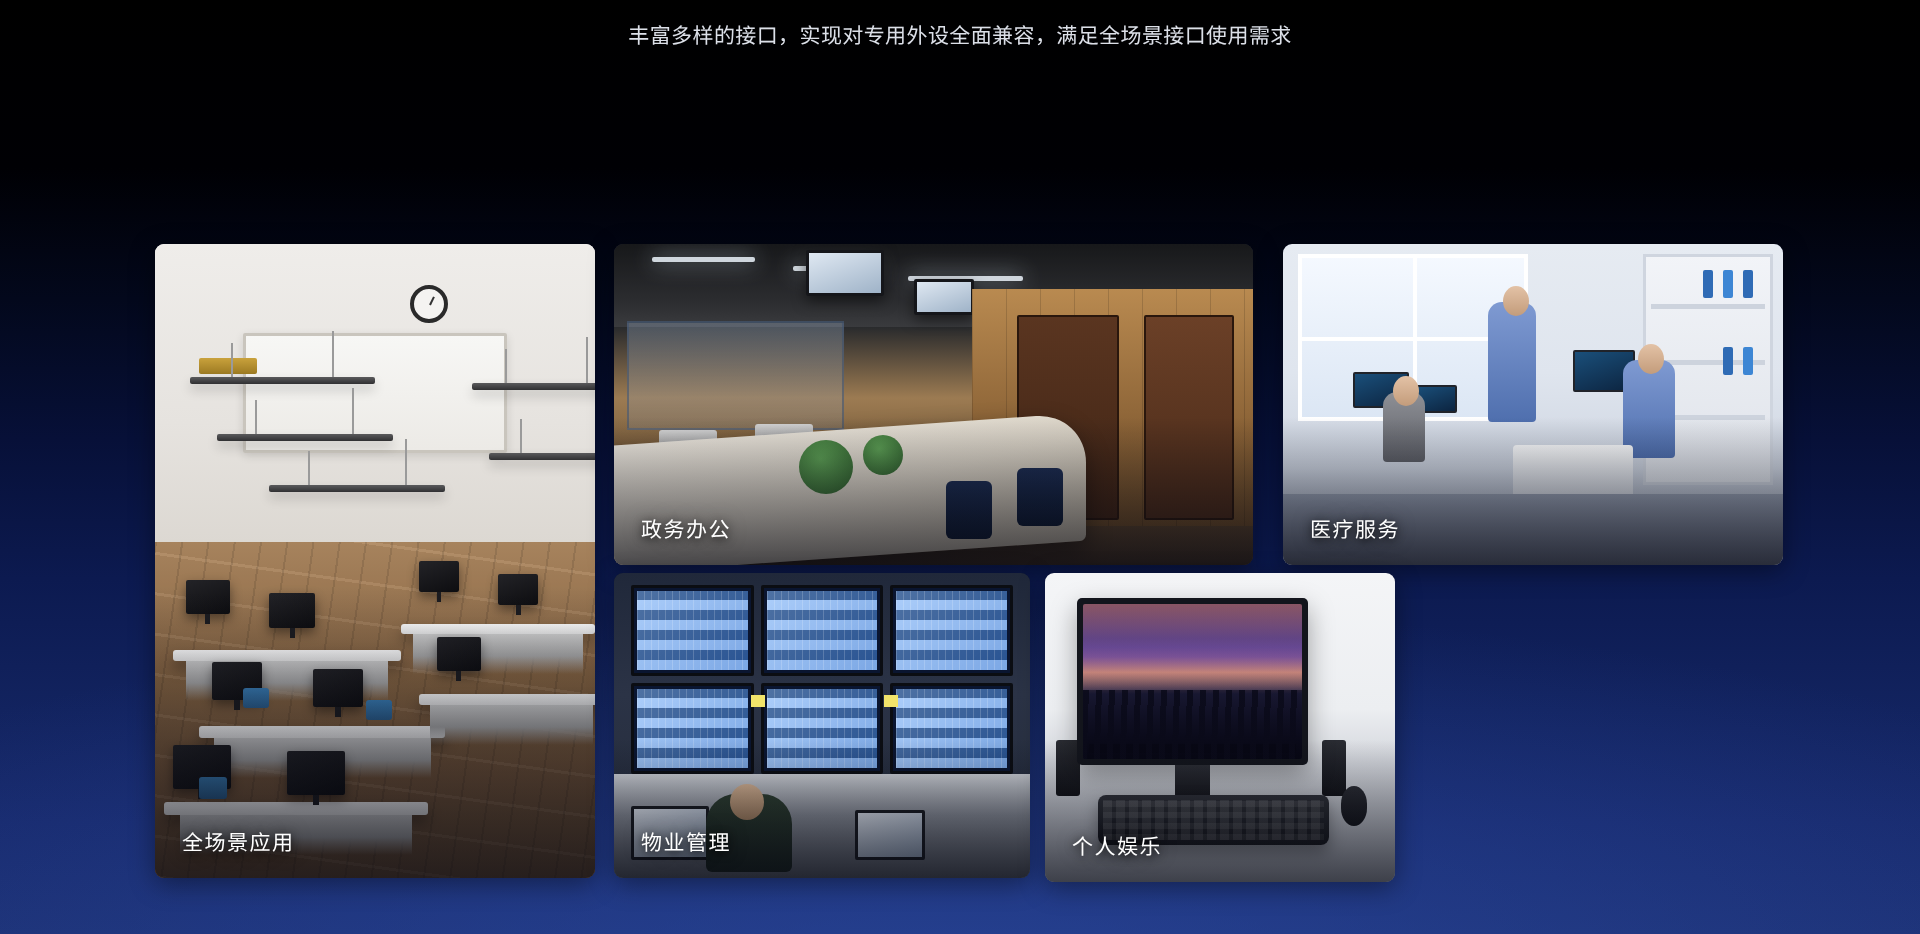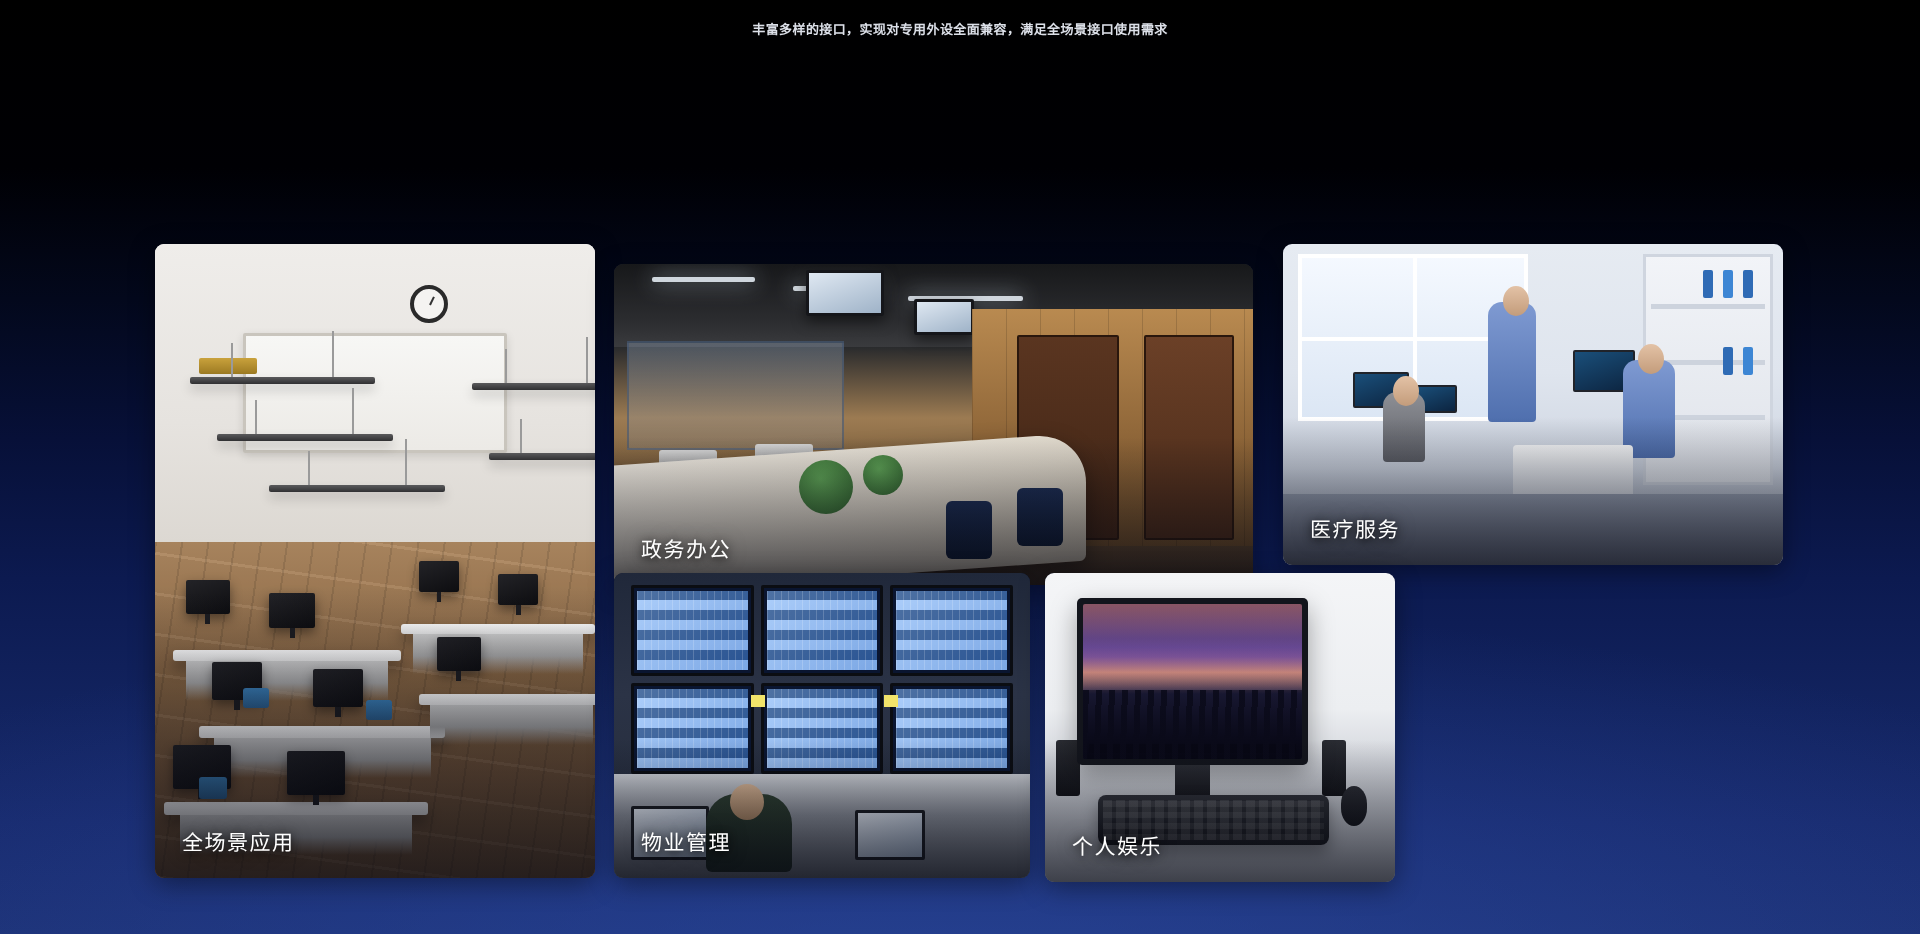--- a/index.html
+++ b/index.html
@@ -33,23 +33,23 @@
     margin-top:52px;
     font-size:53px;
     line-height:1.12;
     font-weight:700;
     color:#ffffff;
     letter-spacing:2px;
     text-shadow:0 2px 18px rgba(0,0,0,.55);
   }
   .subtitle{
     margin-top:20px;
-    font-size:13px;
+    font-size:21px;
     line-height:1.5;
-    font-weight:700;
+    font-weight:400;
     color:#e8ecf5;
     letter-spacing:.4px;
     opacity:.95;
   }
 
   
   .grid{
     position:absolute;
     left:155px; top:244px;
     width:1628px; height:634px;
@@ -73,21 +73,21 @@
     color:#fff;
     font-size:21px;
     font-weight:400;
     letter-spacing:1.5px;
     text-shadow:0 2px 8px rgba(0,0,0,.85), 0 0 18px rgba(0,0,0,.5);
     white-space:nowrap;
   }
 
   
   #card-edu     { left:0px;    top:0px;   width:440px; height:634px; }
-  #card-gov     { left:459px;  top:0px;   width:639px; height:321px;margin-top:20px; }
+  #card-gov     { left:459px;  top:0px;   width:639px; height:321px; }
   #card-med     { left:1128px; top:0px;   width:500px; height:321px; }
   #card-prop    { left:459px;  top:329px; width:416px; height:305px; }
   #card-ent     { left:890px;  top:329px; width:350px; height:309px;text-align:right; }
   #card-biz     { left:1255px; top:329px; width:373px; height:305px; }
 
   
 
   
   .s-edu{ background:linear-gradient(180deg,#e9e7e3 0%, #e3e0da 38%, #cdbfae 45%, #9d7a57 52%, #7c5c3e 68%, #5d4430 100%); }
   .s-edu .wall{ position:absolute; left:0; right:0; top:0; height:47%;

